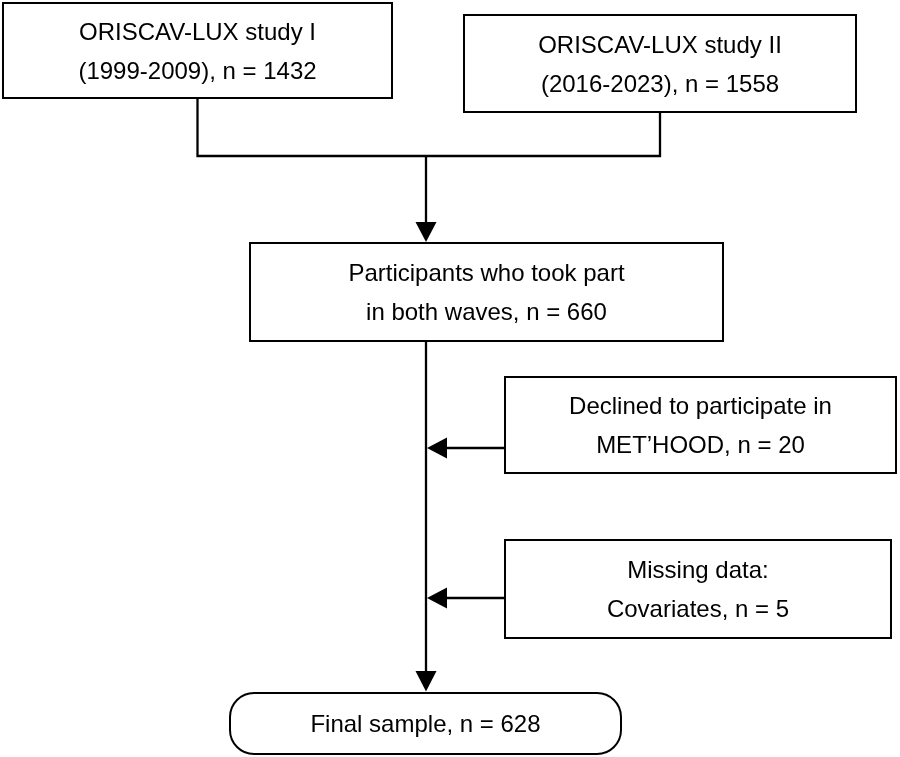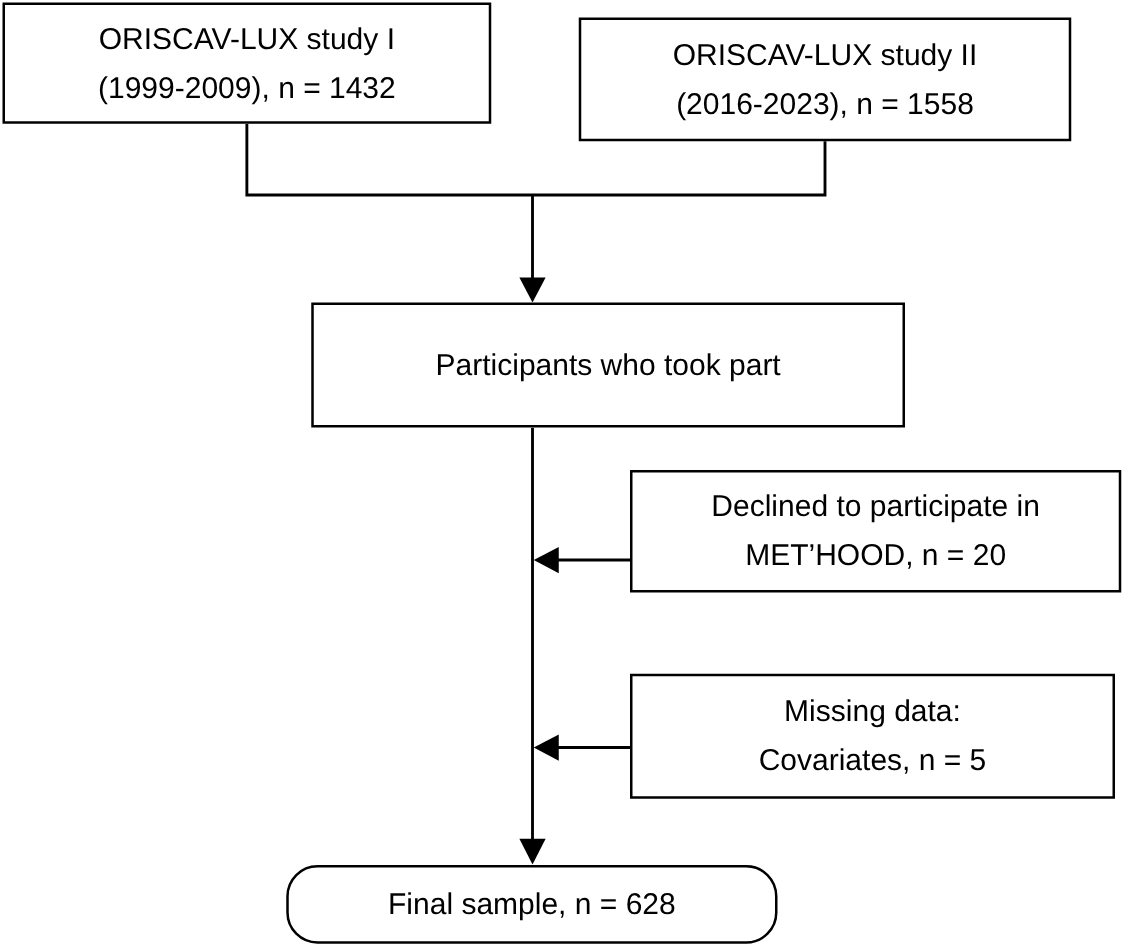--- a/index.html
+++ b/index.html
@@ -90,20 +90,21 @@
     <span>(1999-2009), n = 1432</span>
   </div>
 
   <div class="box" id="box-study2">
     <span>ORISCAV-LUX study II</span>
     <span>(2016-2023), n = 1558</span>
   </div>
 
   <div class="box" id="box-participants">
     <span>Participants who took part</span>
+    <span>in both waves, n = 660</span>
   </div>
 
   <div class="box" id="box-declined">
     <span>Declined to participate in</span>
     <span>MET’HOOD, n = 20</span>
   </div>
 
   <div class="box" id="box-missing">
     <span>Missing data:</span>
     <span>Covariates, n = 5</span>

